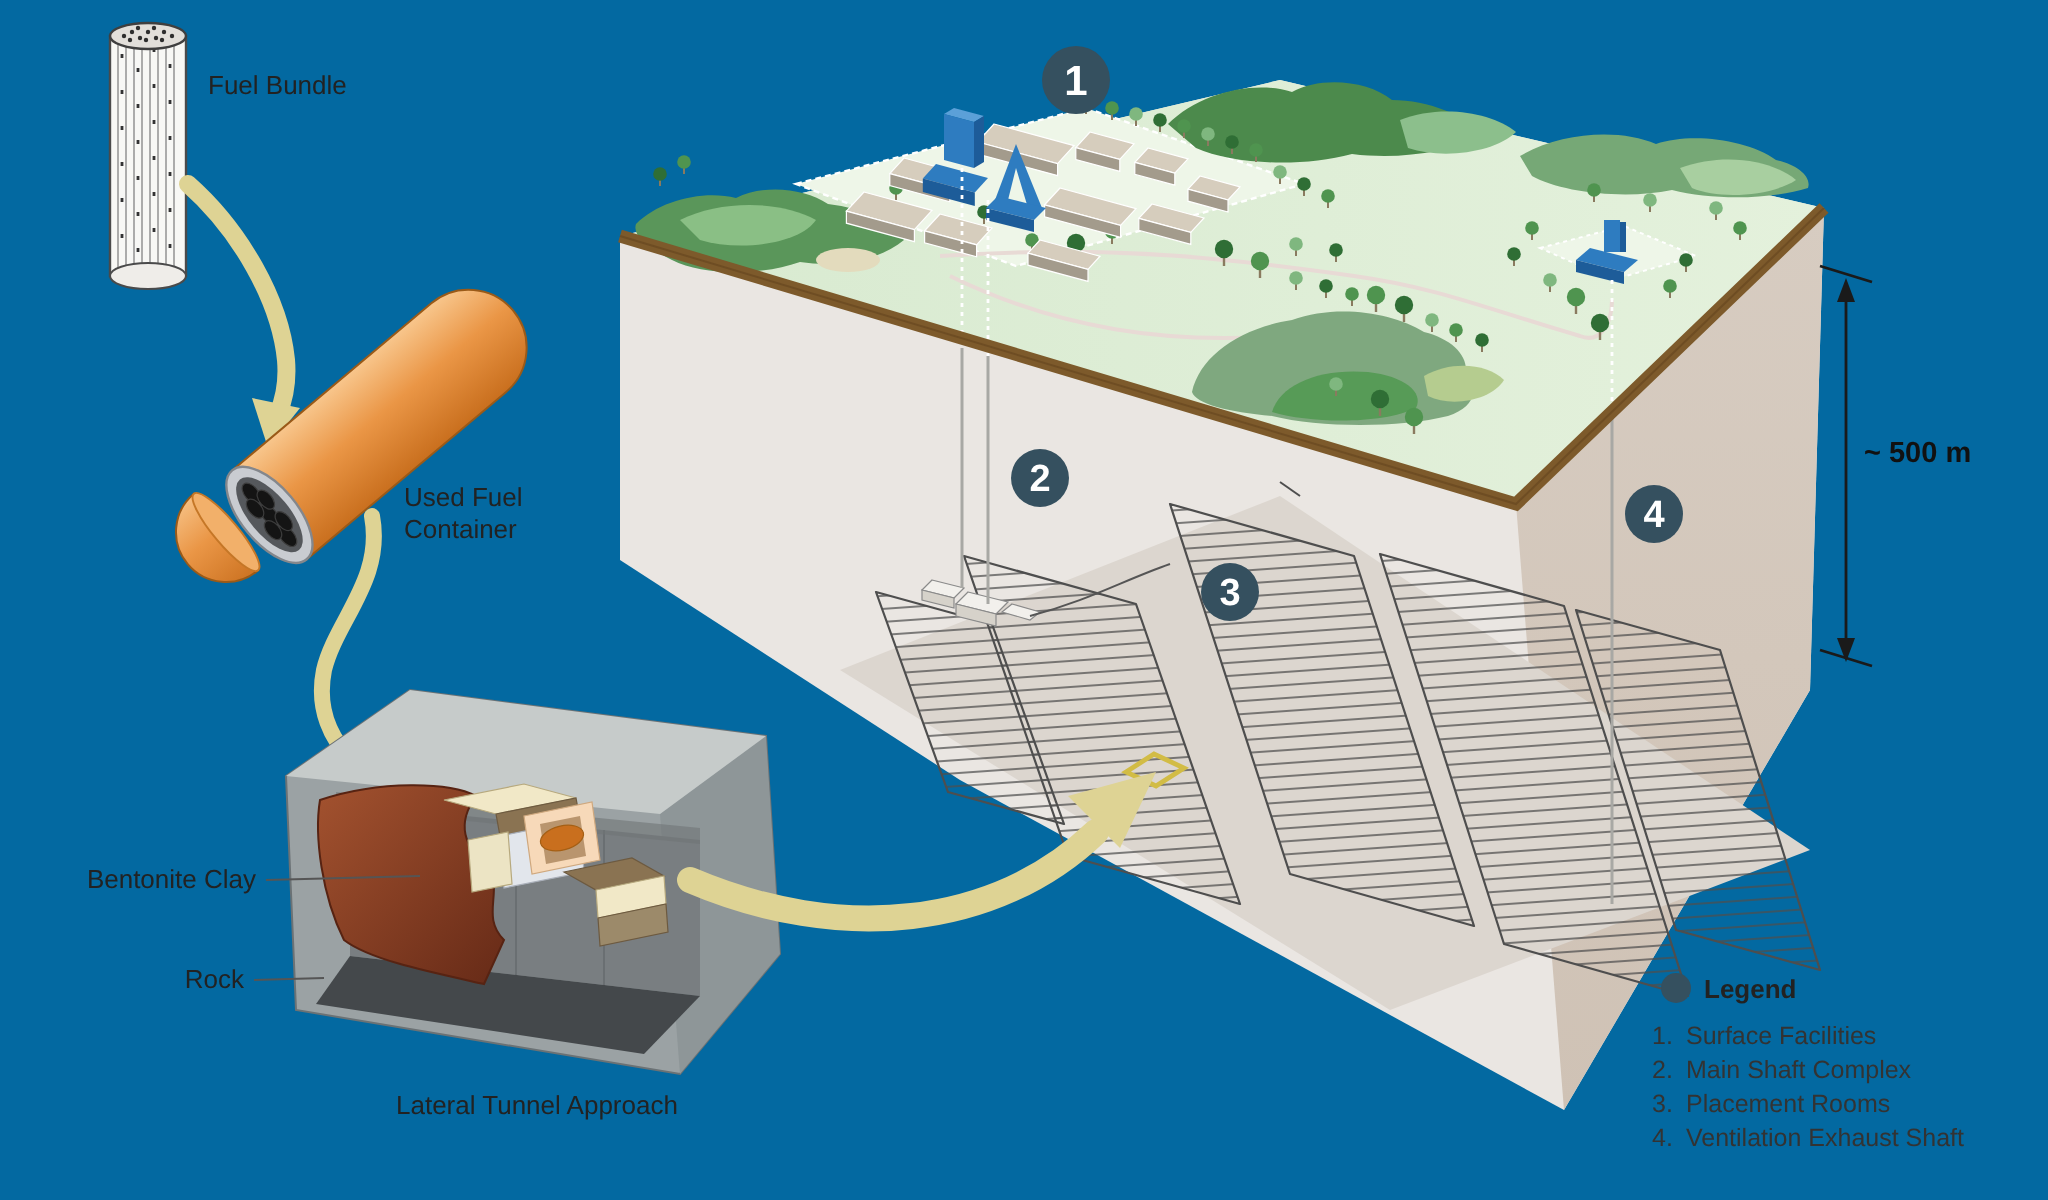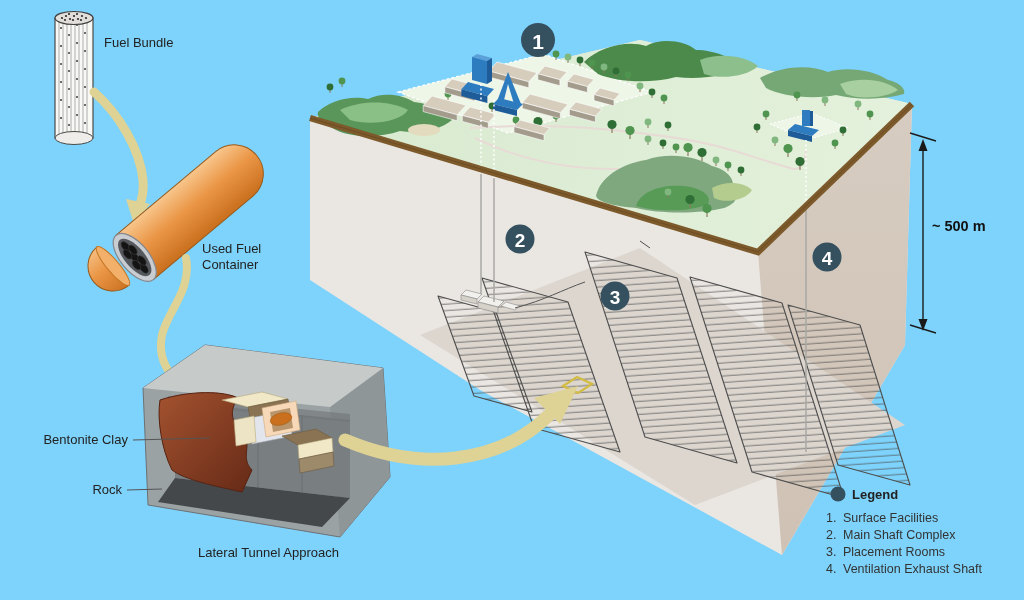--- a/index.html
+++ b/index.html
@@ -1,16 +1,16 @@
 <!DOCTYPE html>
 <html><head>
 <meta charset="utf-8">
 <style>
   html,body{margin:0;padding:0;background:#ffffff;}
-  .canvas{position:relative;width:1024px;height:600px;background:#7dd3fc;overflow:hidden;
+  .canvas{position:relative;width:1024px;height:600px;background:#0369a1;overflow:hidden;
           font-family:"Liberation Sans", sans-serif;}
   svg text{font-family:"Liberation Sans", sans-serif;fill:#222;}
   .lbl{font-size:13px;}
   .cap{font-size:13px;}
   .legend-title{font-size:13px;font-weight:bold;}
   .legend-item{font-size:12.5px;fill:#333;}
   .depth{font-size:14.5px;font-weight:bold;fill:#111;}
   .badge-num{font-size:19px;font-weight:bold;fill:#fff;}
   .badge-num-big{font-size:21px;font-weight:bold;fill:#fff;}
 </style>

